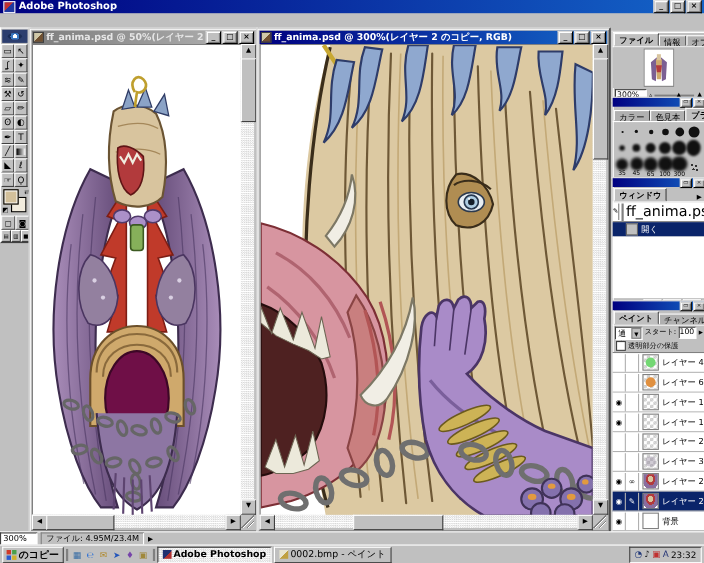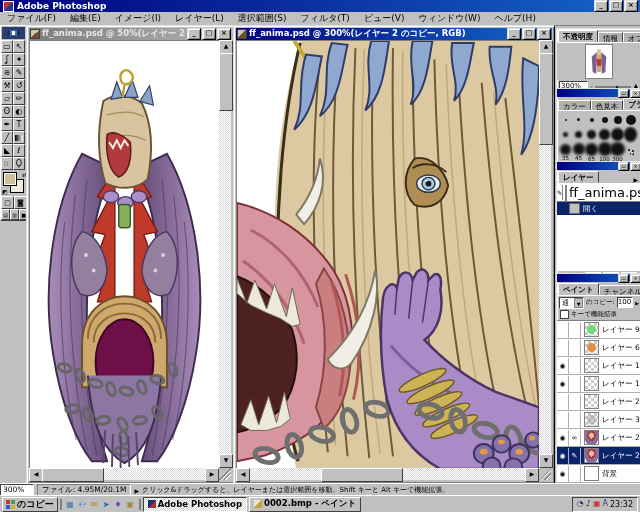--- a/index.html
+++ b/index.html
@@ -119,51 +119,40 @@
   #statusfile{height:10px;font-size:7.5px;line-height:10px;padding:0 4px;background:#c0c0c0;}
   #statustip{font-size:7px;white-space:nowrap;overflow:hidden;}
   .tiparrow{font-size:6px;}
   
   #taskbar{left:0;top:495px;width:640px;height:17px;background:#c0c0c0;border-top:1px solid #fff;display:flex;align-items:center;gap:2px;padding:0 2px;box-sizing:border-box;}
   #startbtn{height:13px;display:flex;align-items:center;font-weight:bold;font-size:9px;padding:0 3px;gap:2px;}
   .winflag{width:9px;height:9px;display:grid;grid-template-columns:4px 4px;grid-template-rows:4px 4px;gap:1px;}
   .winflag i{display:block;}
   #quicklaunch{display:flex;gap:1px;align-items:center;padding:0 3px;border-left:2px solid #808080;border-right:2px solid #808080;}
   .ql{width:11px;height:11px;font-size:8px;line-height:11px;text-align:center;}
-  .taskbtn{height:13px;display:flex;align-items:center;gap:2px;font-size:8.5px;padding:0 4px;max-width:120px;white-space:nowrap;overflow:hidden;font-weight:bold;}
+  .taskbtn{height:13px;display:flex;align-items:center;gap:2px;font-size:8.5px;padding:0 4px;max-width:120px;white-space:nowrap;overflow:hidden;}
   .taskbtn.active{font-weight:bold;border-color:#404040 #ffffff #ffffff #404040;background:repeating-conic-gradient(#d8d8d8 0 25%,#fff 0 50%) 0 0/2px 2px;}
   .tico{width:8px;height:8px;flex:none;}
   #tray{margin-left:auto;height:13px;display:flex;align-items:center;gap:2px;padding:0 4px;font-size:8px;}
   .trayico{font-size:8px;line-height:10px;}
 </style>
 </head>
 <body>
 
 <div id="screen">
 
   <div id="titlebar" class="abs">
     <span class="appicon"></span>
     <span>Adobe Photoshop</span>
     <span class="tbar-sp"></span>
     <span class="wbtn rd">_</span>
     <span class="wbtn rd">□</span>
     <span class="wbtn rd" style="margin-right:2px;">×</span>
   </div>
 
-  <div id="menubar" class="abs">
-      <span class="mitem">ファイル(F)</span>
-      <span class="mitem">編集(E)</span>
-      <span class="mitem">イメージ(I)</span>
-      <span class="mitem">レイヤー(L)</span>
-      <span class="mitem">選択範囲(S)</span>
-      <span class="mitem">フィルタ(T)</span>
-      <span class="mitem">ビュー(V)</span>
-      <span class="mitem">ウィンドウ(W)</span>
-      <span class="mitem">ヘルプ(H)</span>
-    </div>
 
   <div id="toolbox" class="abs">
     <div id="toollogo"></div>
     <div id="toolgrid">
         <div class="tool r">
           <span class="tglyph">▭</span>
         </div>
         <div class="tool r">
           <span class="tglyph">↖</span>
         </div>
@@ -469,21 +458,21 @@
     <div class="hscroll" style="left:2px;top:442px;width:303px;">
       <div class="sbtn r" style="left:0;top:0;">◀</div>
       <div class="sthumb r" style="left:85px;top:0;width:80px;height:12px;"></div>
       <div class="sbtn r" style="right:0;top:0;">▶</div>
     </div>
     <div class="grip" style="left:305px;top:442px;"></div>
   </div>
 
   <div class="palette abs" style="left:556px;top:28px;width:84px;">
     <div class="tabs" id="navtabs">
-        <span class="tab on">不透明度</span>
+        <span class="tab on">ファイル</span>
         <span class="tab">情報</span>
         <span class="tab">オプション</span>
       </div>
     <div id="nav-thumbwrap">
       <div id="nav-thumb">
         <svg width="20" height="28" viewBox="0 0 22 30">
           <path d="M3 9 L9 4 L8 28 L4 26 Z" fill="#7b5f93"></path>
           <path d="M19 9 L13 4 L14 28 L18 26 Z" fill="#7b5f93"></path>
           <path d="M8 6 L14 6 L13 26 L9 26 Z" fill="#cfa96c"></path>
           <path d="M8 12 L14 12 L13 19 L9 19 Z" fill="#b23a3c"></path>
@@ -579,21 +568,21 @@
         </div>
       </div>
   </div>
 
   <div class="palette abs" style="left:556px;top:161px;width:84px;">
     <div class="pal-mini">
       <span class="wbtn rd">▭</span>
       <span class="wbtn rd">×</span>
     </div>
     <div class="tabs">
-      <span class="tab on">レイヤー</span>
+      <span class="tab on">ウィンドウ</span>
       <span class="panelarrow">▶</span>
     </div>
     <div class="hist-snap">
       <span class="hist-src">✎</span>
       <span class="hist-thumb t-art"></span>
       <span class="hist-name">ff_anima.psd</span>
     </div>
     <div id="histentries">
         <div class="hist-entry sel">
           <span class="hist-eico"></span>
@@ -615,35 +604,35 @@
     </div>
     <div class="tabs" id="layertabs">
         <span class="tab on">ペイント</span>
         <span class="tab">チャンネル</span>
       </div>
     <div id="blendrow">
       <span id="blendbox" class="s">
           <span>通常</span>
           <b>▼</b>
         </span>
-      <span id="oplabel">のコピー:</span>
+      <span id="oplabel">スタート:</span>
       <span id="opval" class="s">100</span>
       <span style="font-size:5px;">▶</span>
     </div>
     <div id="lockrow">
       <span class="chk"></span>
-      <span>キーで機能拡張</span>
+      <span>透明部分の保護</span>
     </div>
     <div style="display:flex;">
       <div id="layerlist" style="flex:1;">
           <div class="lrow">
             <span class="lcell"></span>
             <span class="lcell"></span>
             <span class="lthumb t-green"></span>
-            <span class="lname">レイヤー 9</span>
+            <span class="lname">レイヤー 4</span>
           </div>
           <div class="lrow">
             <span class="lcell"></span>
             <span class="lcell"></span>
             <span class="lthumb t-orange"></span>
             <span class="lname">レイヤー 6</span>
           </div>
           <div class="lrow">
             <span class="lcell">◉</span>
             <span class="lcell"></span>
@@ -691,23 +680,22 @@
     </div>
     <div class="pal-btnbar" id="layerbtns">
         <span class="pbtn r">▣</span>
         <span class="pbtn r">▢</span>
         <span class="pbtn r">⌦</span>
       </div>
   </div>
 
   <div id="statusbar" class="abs">
     <span id="statuszoom" class="s">300%</span>
-    <span id="statusfile" class="sg">ファイル: 4.95M/20.1M</span>
+    <span id="statusfile" class="sg">ファイル: 4.95M/23.4M</span>
     <span class="tiparrow">▶</span>
-    <span id="statustip">クリック&amp;ドラッグすると、レイヤーまたは選択範囲を移動。Shift キーと Alt キーで機能拡張。</span>
   </div>
 
   <div id="taskbar" class="abs">
     <div id="startbtn" class="r">
       <span class="winflag">
         <i style="background:#d03a2a;"></i>
           <i style="background:#4aa04a;"></i>
           <i style="background:#2a5ad0;"></i>
           <i style="background:#d0b02a;"></i>
       </span>

